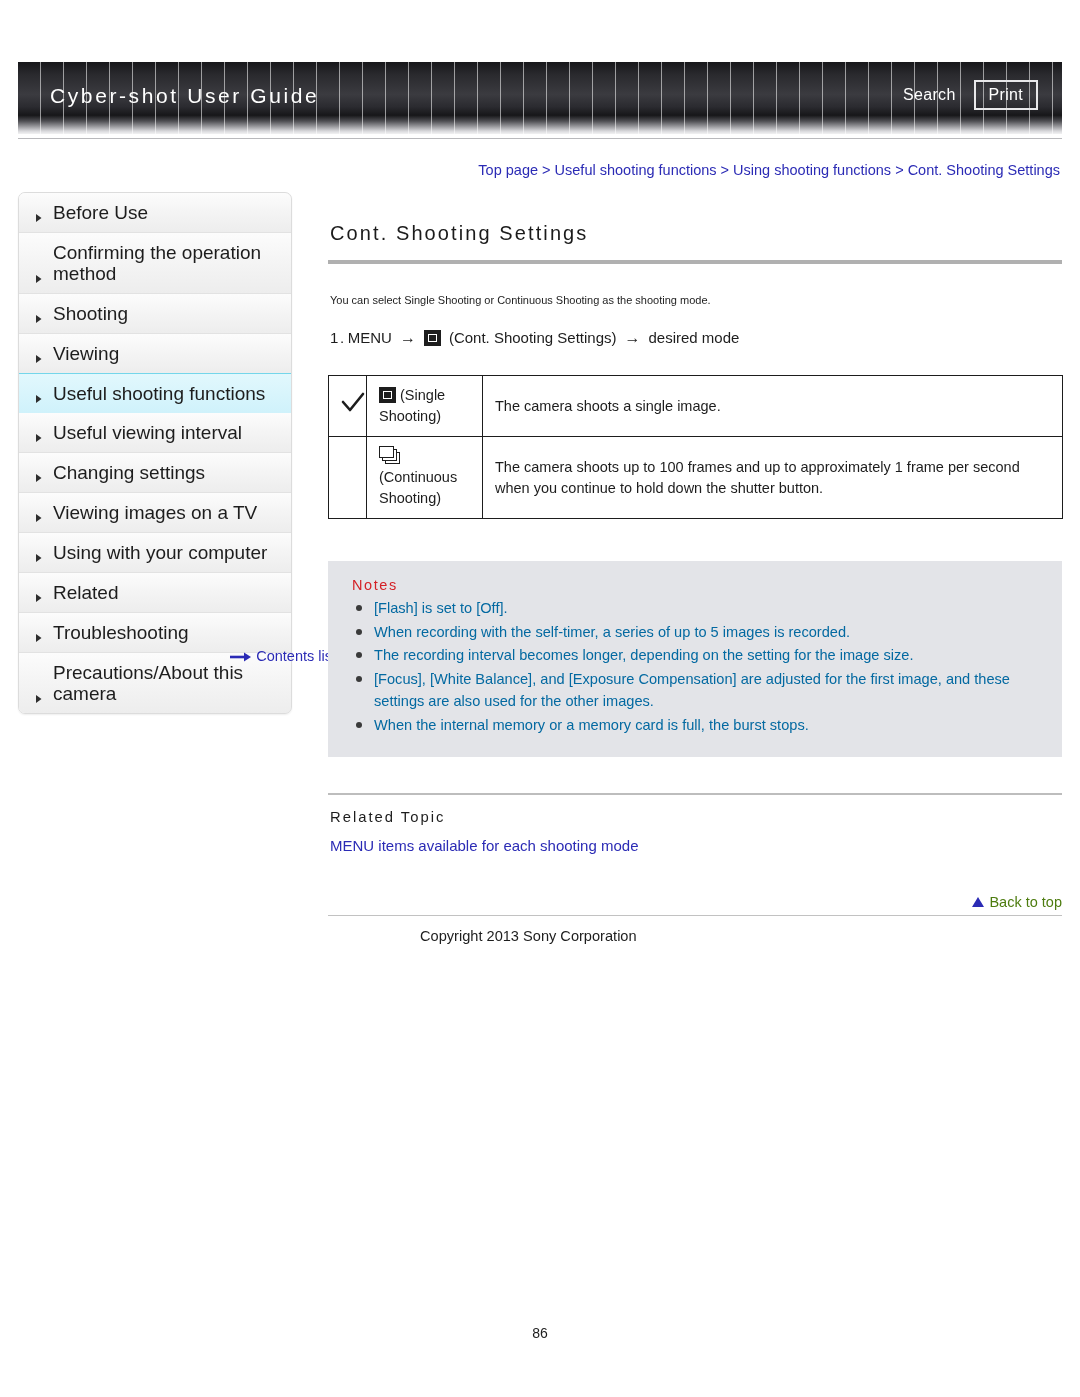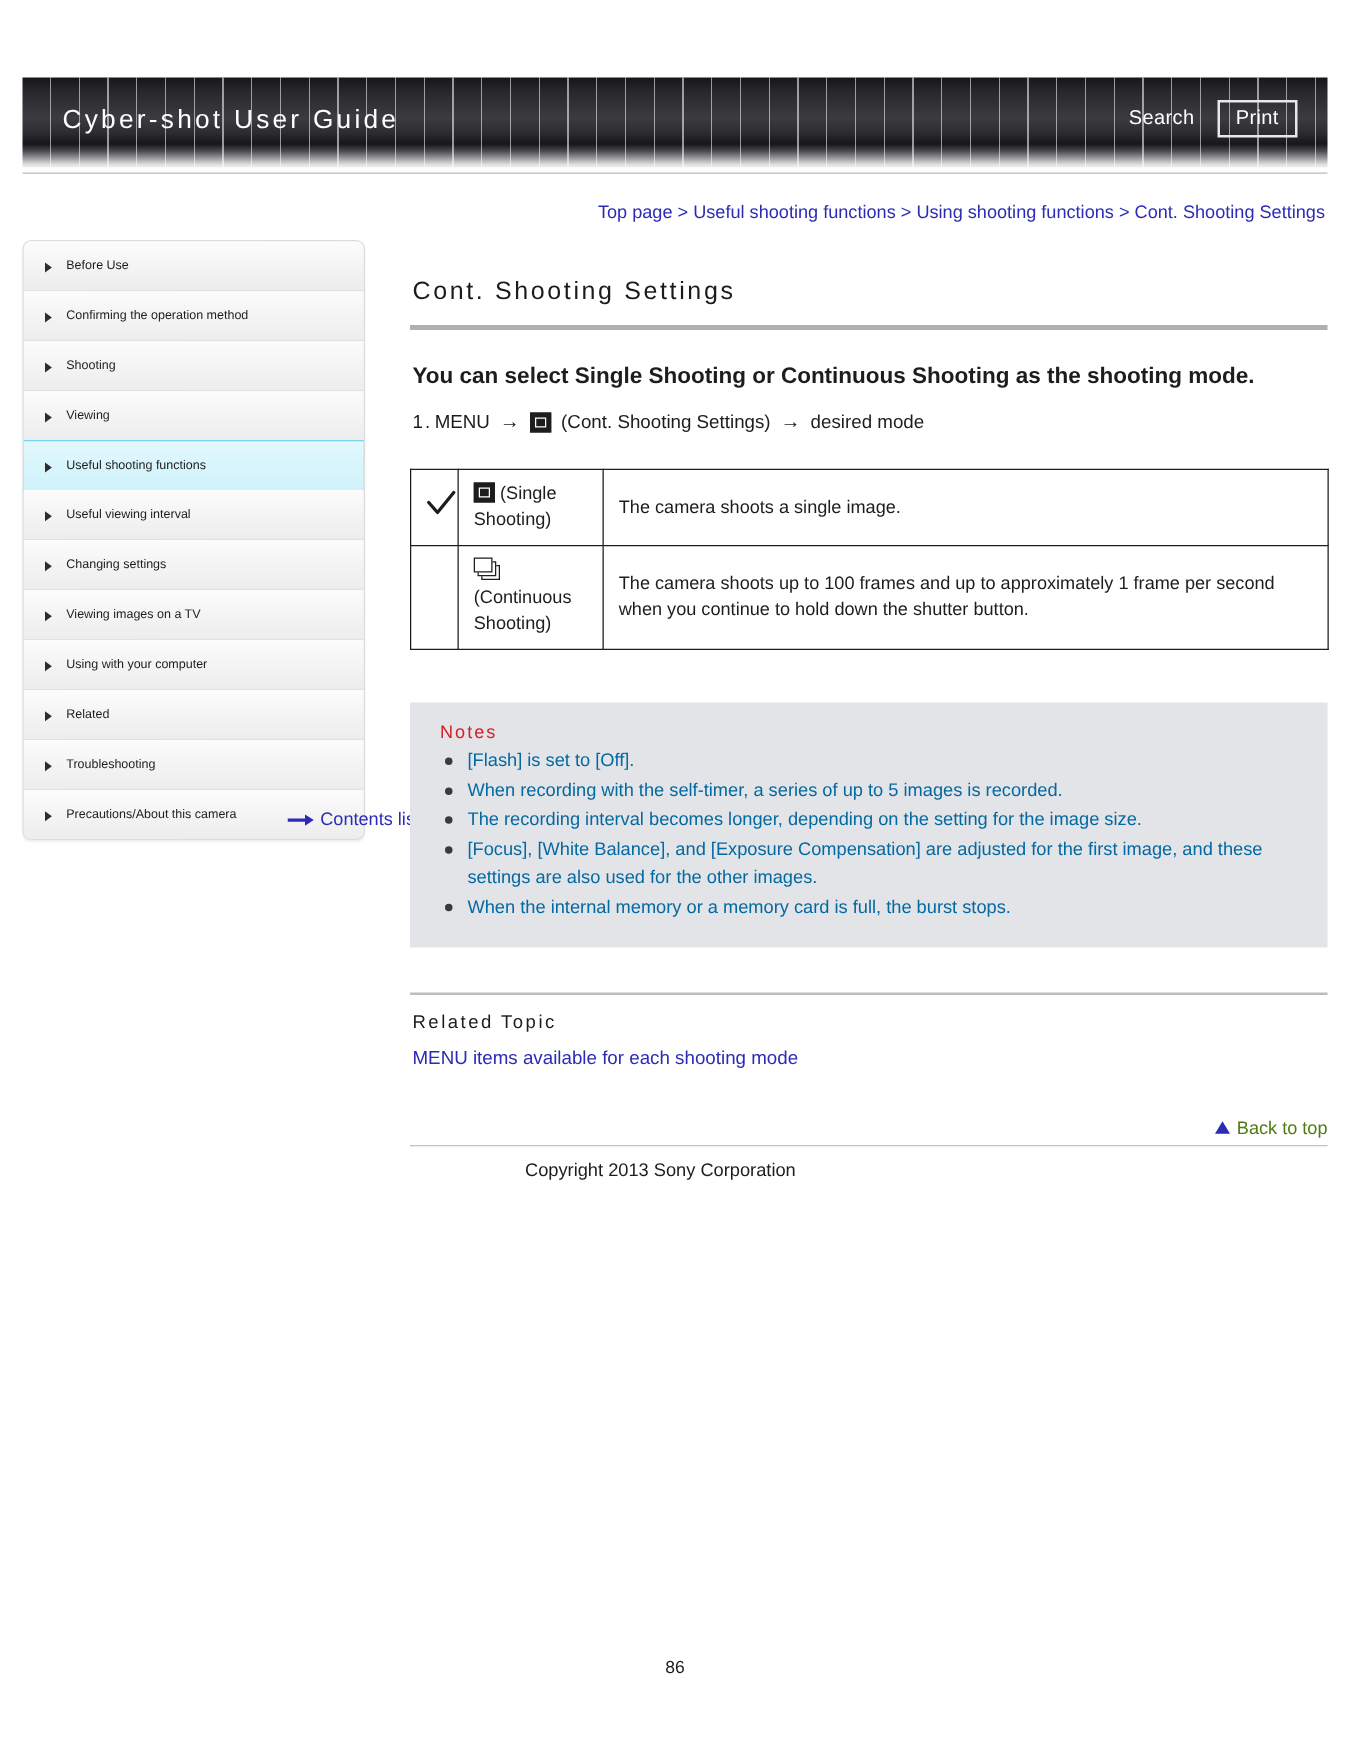--- a/index.html
+++ b/index.html
@@ -110,23 +110,23 @@
     background: linear-gradient(to right, #fbfbfb 0%, #f1f1f1 55%, #e9e9e9 100%);
     border: 1px solid #dcdcdc;
     border-radius: 7px 7px 7px 7px;
     box-shadow: 0 1px 2px rgba(0,0,0,0.07);
     box-sizing: border-box;
     overflow: hidden;
   }
   .nav-item {
     position: relative;
     display: flex;
-    align-items: flex-start;
+    align-items: flex-end;
     padding: 9px 10px 9px 16px;
-    font-size: 10px;
+    font-size: 19px;
     color: #1d1d1d;
     line-height: 21px;
     border-bottom: 1px solid #e2e2e2;
     background: linear-gradient(to bottom, #fcfcfc 0%, #f4f4f4 50%, #ededed 100%);
     box-sizing: border-box;
   }
   .nav-item:last-child { border-bottom: none; }
   .nav-item.active {
     background: linear-gradient(to bottom, #e2f8fd 0%, #cff2fb 100%);
     border: 1px solid #74d6ea;
@@ -175,25 +175,24 @@
     font-weight: 500;
     margin: 0 0 15px 2px;
   }
   .title-rule {
     height: 4px;
     background: #b0b0b0;
     width: 100%;
     margin-bottom: 24px;
   }
   .intro {
-    font-size: 18px;
+    font-size: 11px;
     line-height: 24px;
     color: #1d1d1d;
     margin: 0 0 13px 2px;
-    font-weight: bold;
   }
   .step {
     font-size: 15px;
     line-height: 26px;
     color: #1d1d1d;
     margin: 0 0 0 2px;
     display: flex;
     align-items: center;
     flex-wrap: wrap;
     gap: 0;

